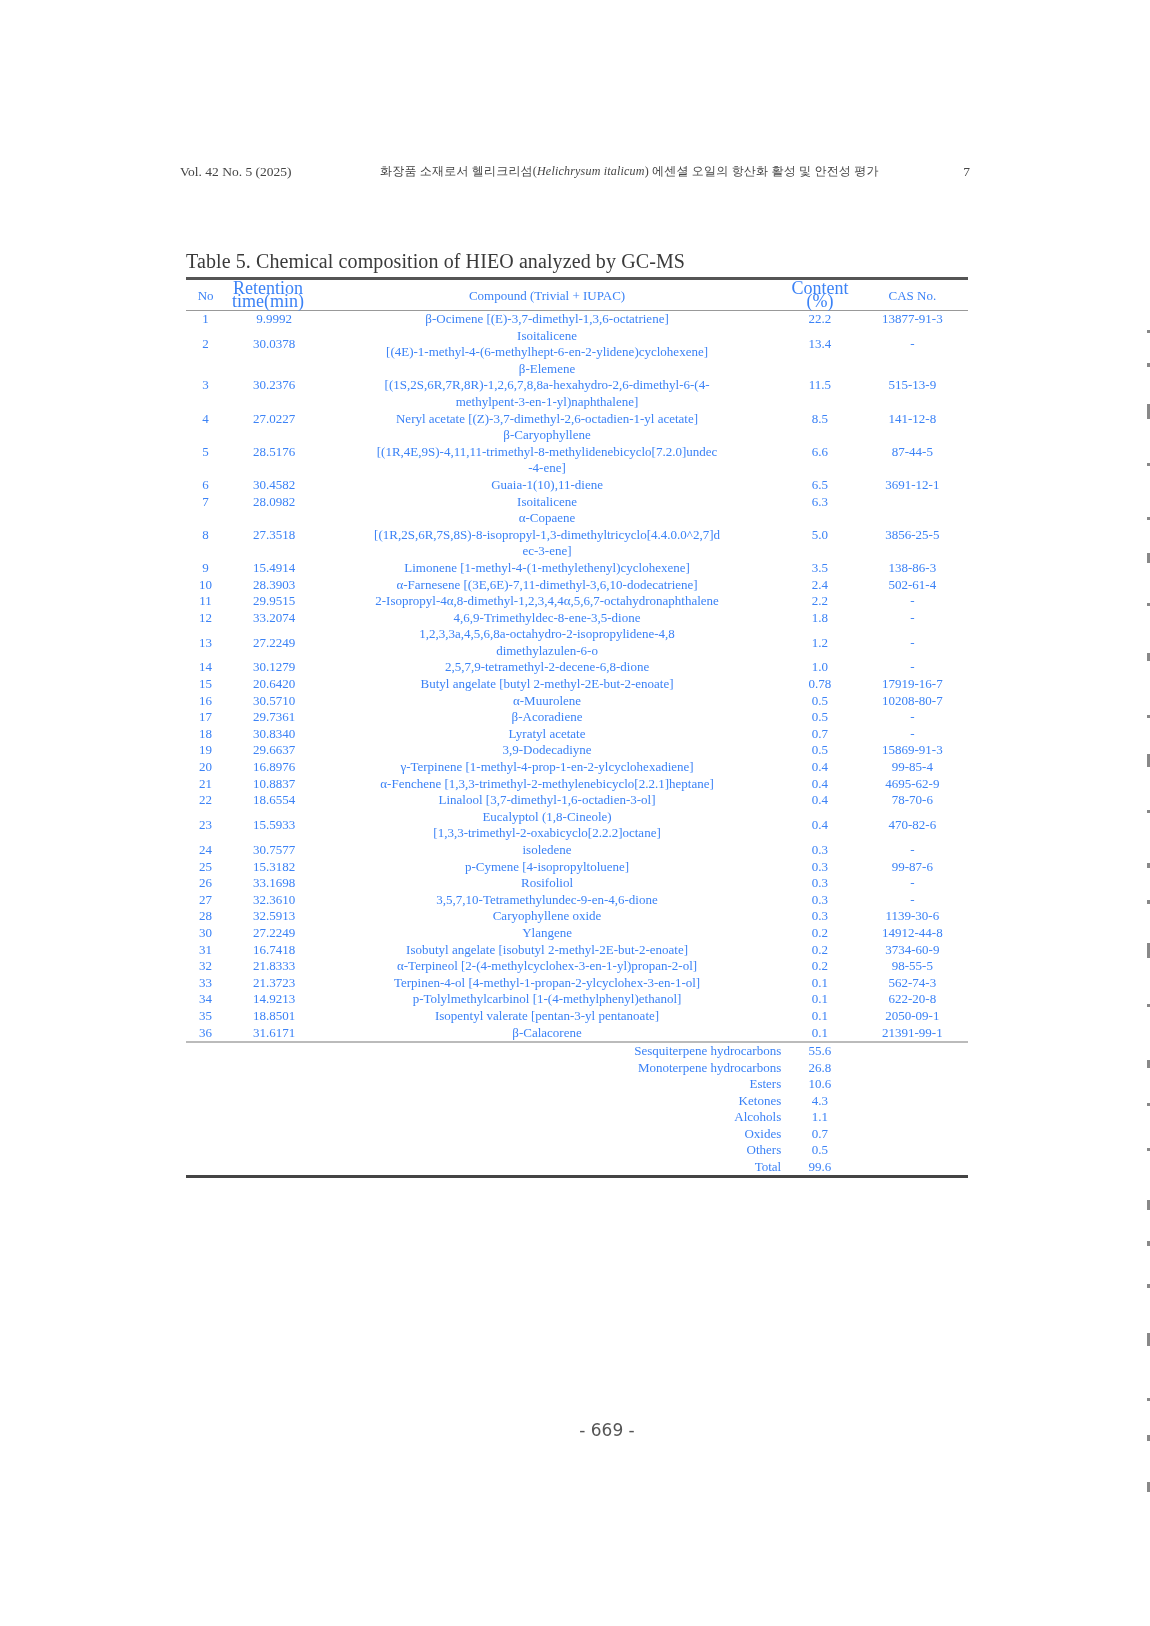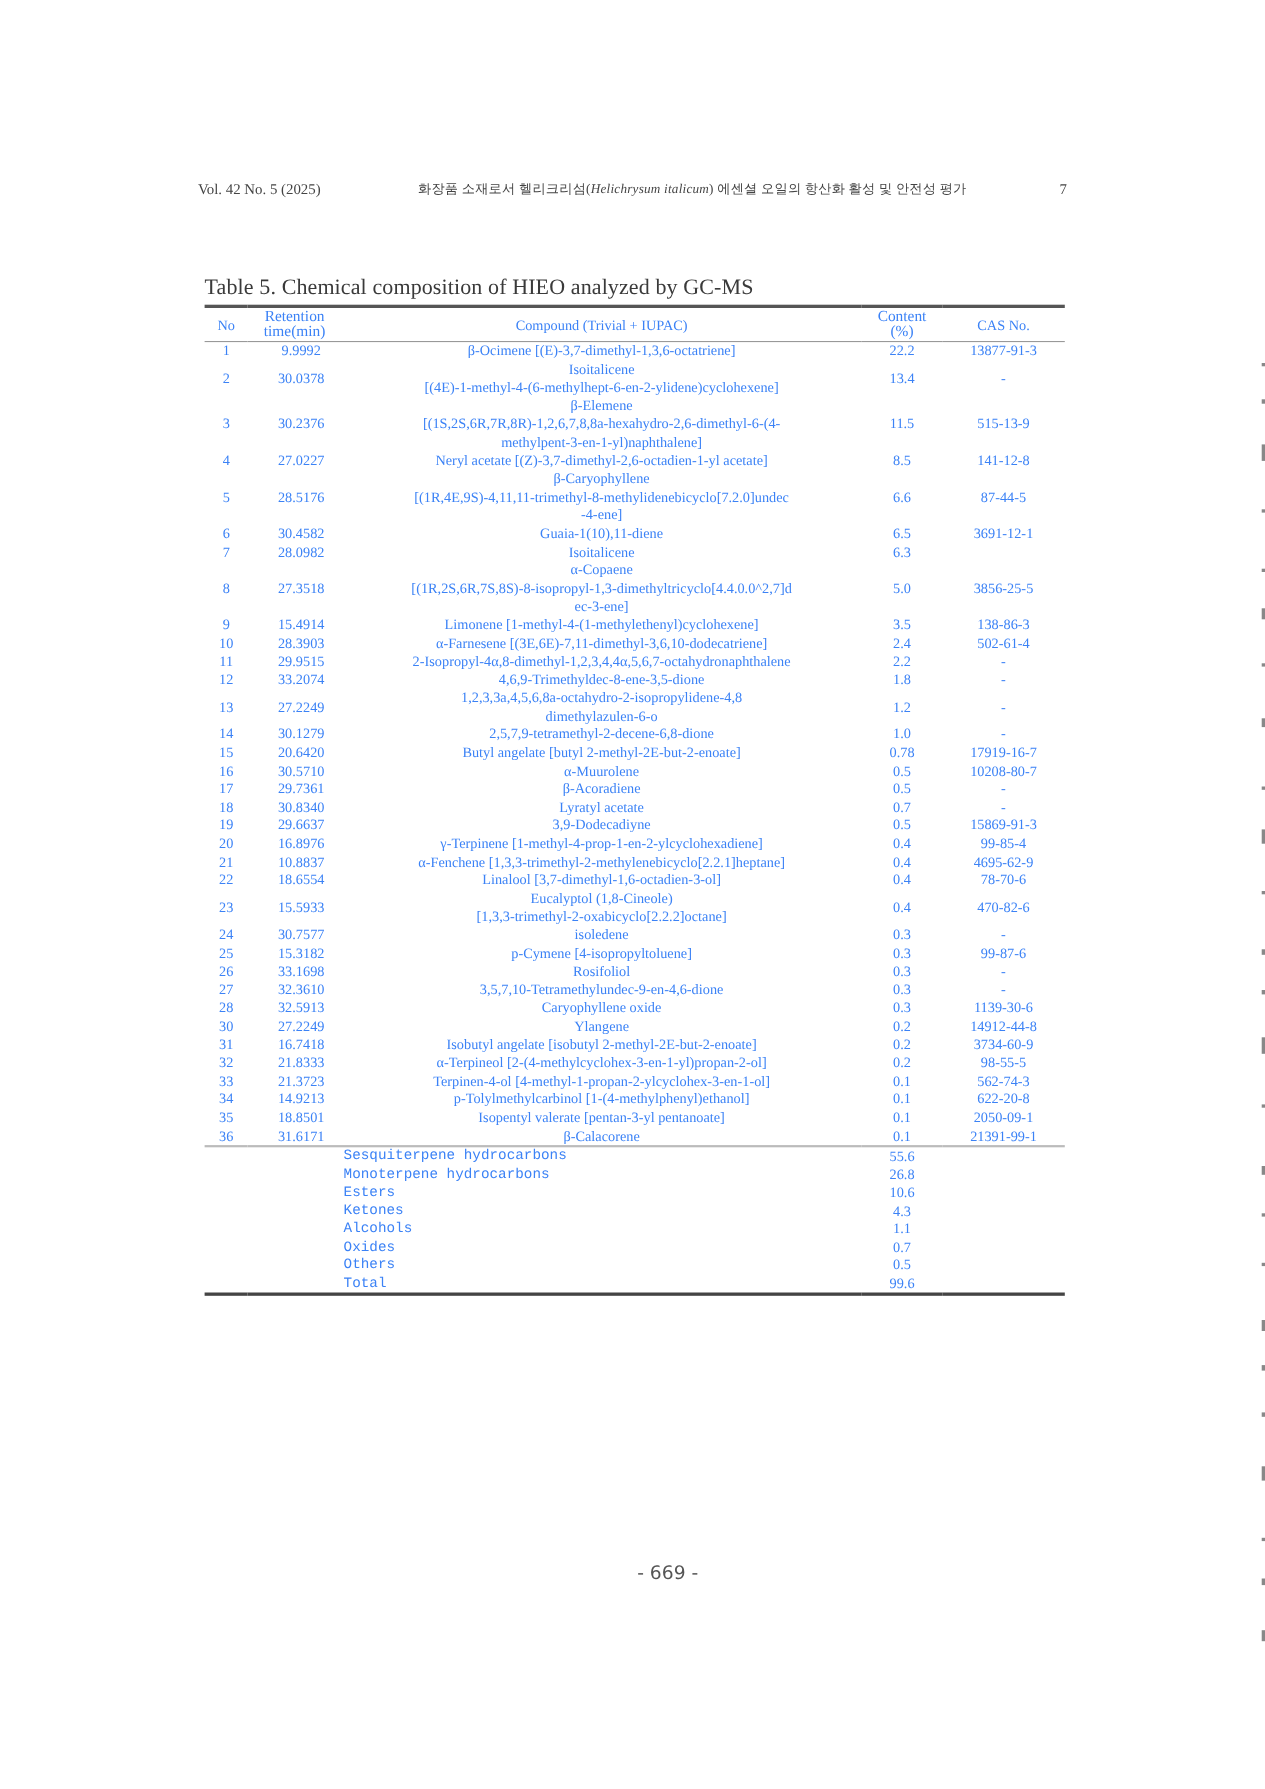--- a/index.html
+++ b/index.html
@@ -20,31 +20,31 @@
     position: absolute; top: 250px; left: 186px;
     font-size: 20px; color: #3a3a3a; letter-spacing: 0.1px;
   }
 
   .table-wrap {
     position: absolute; top: 277px; left: 186px; width: 782px;
   }
   table { border-collapse: collapse; width: 100%; font-size: 13px; color: #3b82f6; }
   thead tr.head-row { border-top: 3px solid #555; border-bottom: 1.5px solid #999; }
   th { font-weight: normal; padding: 2px 2px; line-height: 13px; vertical-align: middle; }
-  th.small { font-size: 14px; }
+  th.small { font-size: 18px; }
   td { padding: 0 2px; line-height: 16.6px; vertical-align: middle; text-align: center; }
   td.no { width: 36px; }
   td.rt { width: 70px; text-align: center; padding-left: 14px; }
   td.cmp { width: 480px; }
   td.ct { width: 70px; }
   td.cas { width: 110px; }
   tr.sum-first td { border-top: 2px solid #bbb; }
   tr.sum td { line-height: 16.5px; font-size: 13px; }
   tbody.summary { border-bottom: 3px solid #444; }
-  tr.sum td.cmp { text-align: left; font-family: Liberation Mono, monospace; }
+  tr.sum td.cmp { text-align: right; }
 
   .page-footer {
     position: absolute; top: 1420px; left: 0; width: 1150px; text-align: center;
     font-family: "DejaVu Sans", sans-serif; font-size: 17px; color: #555; padding-left: 32px;
   }
   .edge-marks { position: absolute; right: 0; top: 330px; width: 6px; height: 1290px; }
   .edge-marks span { display: block; width: 3px; margin-left: 3px; background: #888; }
 </style>
 </head>
 <body>

